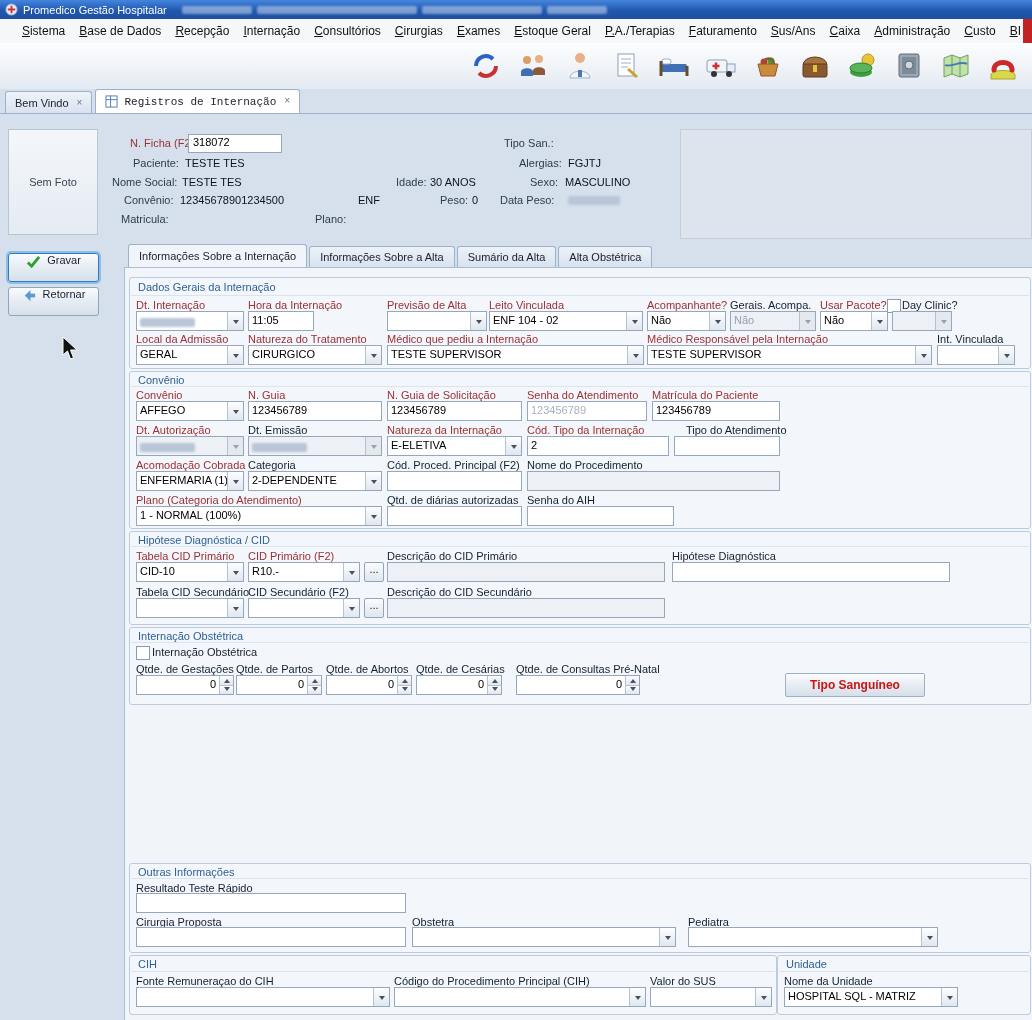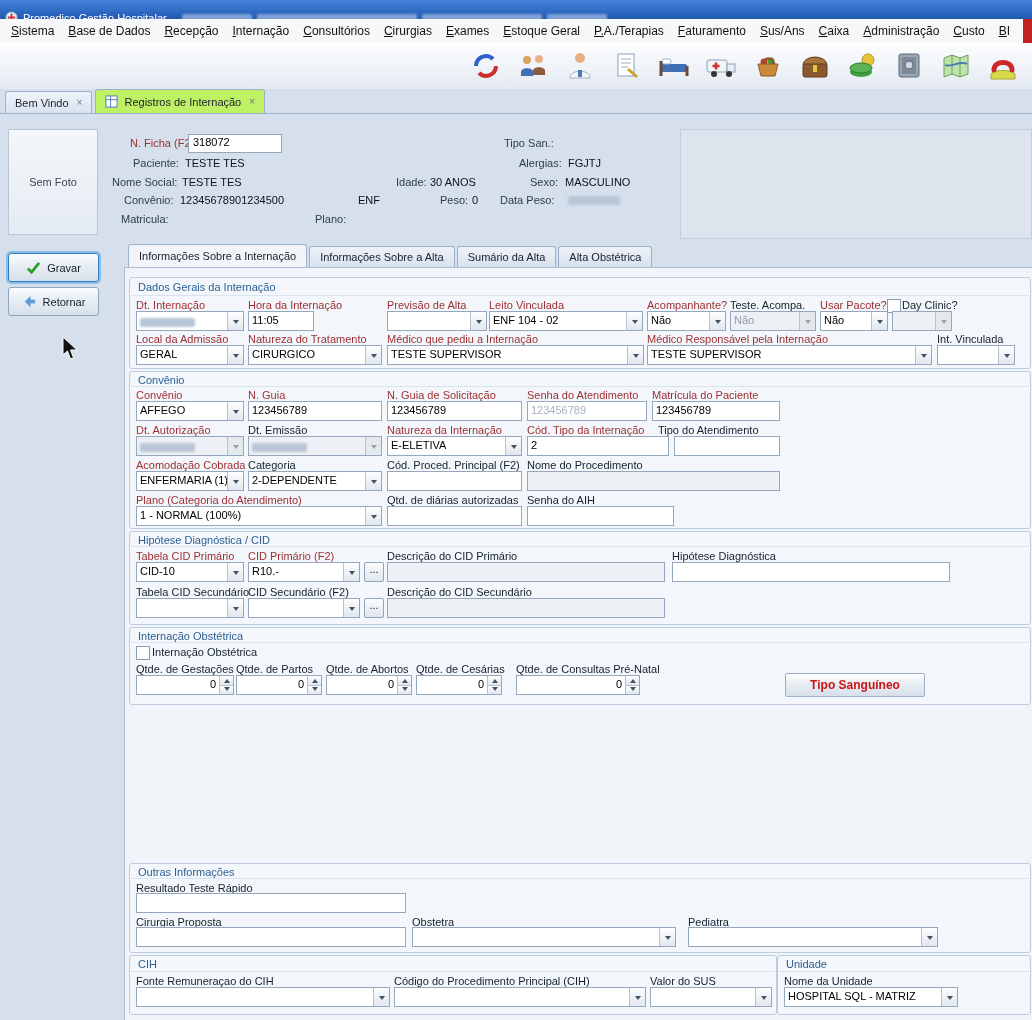--- a/index.html
+++ b/index.html
@@ -1,39 +1,39 @@
 <!DOCTYPE html>
 <html><head>
 <meta charset="utf-8">
 <style>
   html,body{margin:0;padding:0;}
   body{width:1032px;height:1020px;overflow:hidden;background:#cdd9e7;font-family:"Liberation Sans","DejaVu Sans",sans-serif;}
   .win{position:relative;width:1032px;height:1020px;background:#d5e0ec;overflow:hidden;}
   
-  .titlebar{position:absolute;top:0;left:0;right:0;height:19px;background:linear-gradient(#4585dd,#2058b0 55%,#1c4fa0);display:flex;align-items:center;gap:5px;padding:8px 5px;color:#fff;font-size:11px;white-space:nowrap;}
+  .titlebar{position:absolute;top:0;left:0;right:0;height:19px;background:linear-gradient(#4585dd,#2058b0 55%,#1c4fa0);display:flex;align-items:center;gap:5px;padding:0 5px;color:#fff;font-size:11px;white-space:nowrap;}
   .titlebar .redact{height:8px;border-radius:2px;background:rgba(235,242,252,.45);filter:blur(1px);}
   
-  .menubar{position:absolute;top:19px;left:0;right:0;height:24px;background:#f6f7f9;border-bottom:1px solid #dfe4ea;display:flex;align-items:center;padding:0 4px;font-size:12px;color:#111;}
+  .menubar{position:absolute;top:19px;left:0;right:0;height:24px;background:#f6f7f9;border-bottom:1px solid #dfe4ea;display:flex;align-items:center;padding:0 4px;font-size:12px;color:#111;justify-content:flex-end;}
   .menu-item{display:inline-block;padding:4px 7px;cursor:default;}
   .menu-item::first-letter{text-decoration:underline;}
   .edge-red{position:absolute;top:19px;right:0;width:9px;height:24px;background:#c32222;}
   
   .toolbar{position:absolute;top:43px;left:0;right:0;height:46px;background:linear-gradient(#fcfdfe,#eef2f7 60%,#e3eaf2);border-bottom:1px solid #cfd9e4;display:flex;justify-content:flex-end;align-items:center;gap:13px;padding:0 12px;}
   .ticon{width:34px;height:34px;display:flex;align-items:center;justify-content:center;}
   .ticon svg{width:32px;height:32px;}
   
   .tabstrip{position:absolute;top:89px;left:0;right:0;height:24px;background:#d5e0ec;display:flex;align-items:flex-end;gap:3px;padding-left:5px;}
   .tab{display:flex;align-items:center;gap:6px;height:21px;padding:0 9px;font-size:11px;color:#223;background:linear-gradient(#eef3f9,#d9e3ef);border:1px solid #9cb2ca;border-bottom:none;border-radius:3px 3px 0 0;white-space:nowrap;}
-  .tab.active{height:23px;background:#bef264;}
+  .tab.active{height:23px;background:#ffffff;font-family:Liberation Mono, monospace;}
   .tab .x{color:#6b7786;font-size:10px;margin-left:2px;}
   
   .main{position:absolute;top:113px;left:0;width:1032px;height:907px;background:#d5e0ec;border-top:1px solid #9cb2ca;}
   
   .nophoto{position:absolute;left:8px;top:15px;width:88px;height:104px;background:linear-gradient(#f4f7fa,#e4ebf2);border:1px solid #b7c5d4;display:flex;align-items:center;justify-content:center;font-size:11px;color:#3b4654;}
-  .side-btn{position:absolute;left:8px;width:89px;height:27px;display:flex;align-items:center;justify-content:center;gap:6px;font-size:11px;color:#15202e;background:linear-gradient(#fafcfe,#e7edf4 45%,#d6e0ea);border:1px solid #8fa5bc;border-radius:3px;cursor:default;}
+  .side-btn{position:absolute;left:8px;width:89px;height:27px;display:flex;align-items:flex-start;justify-content:center;gap:6px;font-size:11px;color:#15202e;background:linear-gradient(#fafcfe,#e7edf4 45%,#d6e0ea);border:1px solid #8fa5bc;border-radius:3px;cursor:default;}
   .side-btn.focus{border-color:#2f7ac0;box-shadow:0 0 0 2px rgba(92,166,227,.6);}
   .side-btn svg{width:15px;height:15px;}
   .cursor{position:absolute;left:62px;top:222px;width:17px;height:24px;}
   
   .patient{position:absolute;left:100px;top:0;width:932px;height:131px;}
   .plb{position:absolute;font-size:11px;color:#2f3c4b;white-space:nowrap;}
   .plb.red{color:#9e2f32;}
   .pvl{position:absolute;font-size:11px;color:#0c141d;white-space:nowrap;}
   .ficha-box{position:absolute;left:88px;top:20px;width:84px;height:17px;background:#fff;border:1px solid #94a7bd;font-size:11px;line-height:15px;padding:0 4px;color:#000;}
   .photo-panel{position:absolute;left:580px;top:15px;width:350px;height:108px;background:#dde4ee;border:1px solid #c3cedb;}
@@ -288,21 +288,21 @@
         <span class="lbl red" style="left:359px;top:21px">Leito Vinculada</span>
         <div class="ctl" style="left:359px;top:33px;width:152px">
             <span class="val">ENF 104 - 02</span>
             <span class="arr"></span>
           </div>
         <span class="lbl red" style="left:517px;top:21px">Acompanhante?</span>
         <div class="ctl" style="left:517px;top:33px;width:77px">
             <span class="val">Não</span>
             <span class="arr"></span>
           </div>
-        <span class="lbl" style="left:600px;top:21px">Teste. Acompa.</span>
+        <span class="lbl" style="left:600px;top:21px">Gerais. Acompa.</span>
         <div class="ctl dis" style="left:600px;top:33px;width:84px">
             <span class="val">Não</span>
             <span class="arr"></span>
           </div>
         <span class="lbl red" style="left:690px;top:21px">Usar Pacote?</span>
         <div class="ctl" style="left:690px;top:33px;width:66px">
             <span class="val">Não</span>
             <span class="arr"></span>
           </div>
         <span class="chk" style="left:757px;top:21px"></span>
@@ -376,21 +376,21 @@
           </div>
         <span class="lbl red" style="left:257px;top:52px">Natureza da Internação</span>
         <div class="ctl" style="left:257px;top:64px;width:133px">
             <span class="val">E-ELETIVA</span>
             <span class="arr"></span>
           </div>
         <span class="lbl red" style="left:397px;top:52px">Cód. Tipo da Internação</span>
         <div class="ctl" style="left:397px;top:64px;width:140px">
             <span class="val">2</span>
           </div>
-        <span class="lbl" style="left:528px;top:52px">Tipo do Atendimento</span>
+        <span class="lbl" style="left:556px;top:52px">Tipo do Atendimento</span>
         <div class="ctl" style="left:544px;top:64px;width:104px">
             <span class="val"></span>
           </div>
 
         <span class="lbl red" style="left:6px;top:87px">Acomodação Cobrada</span>
         <div class="ctl" style="left:6px;top:99px;width:106px">
             <span class="val">ENFERMARIA (1)</span>
             <span class="arr"></span>
           </div>
         <span class="lbl" style="left:118px;top:87px">Categoria</span>

